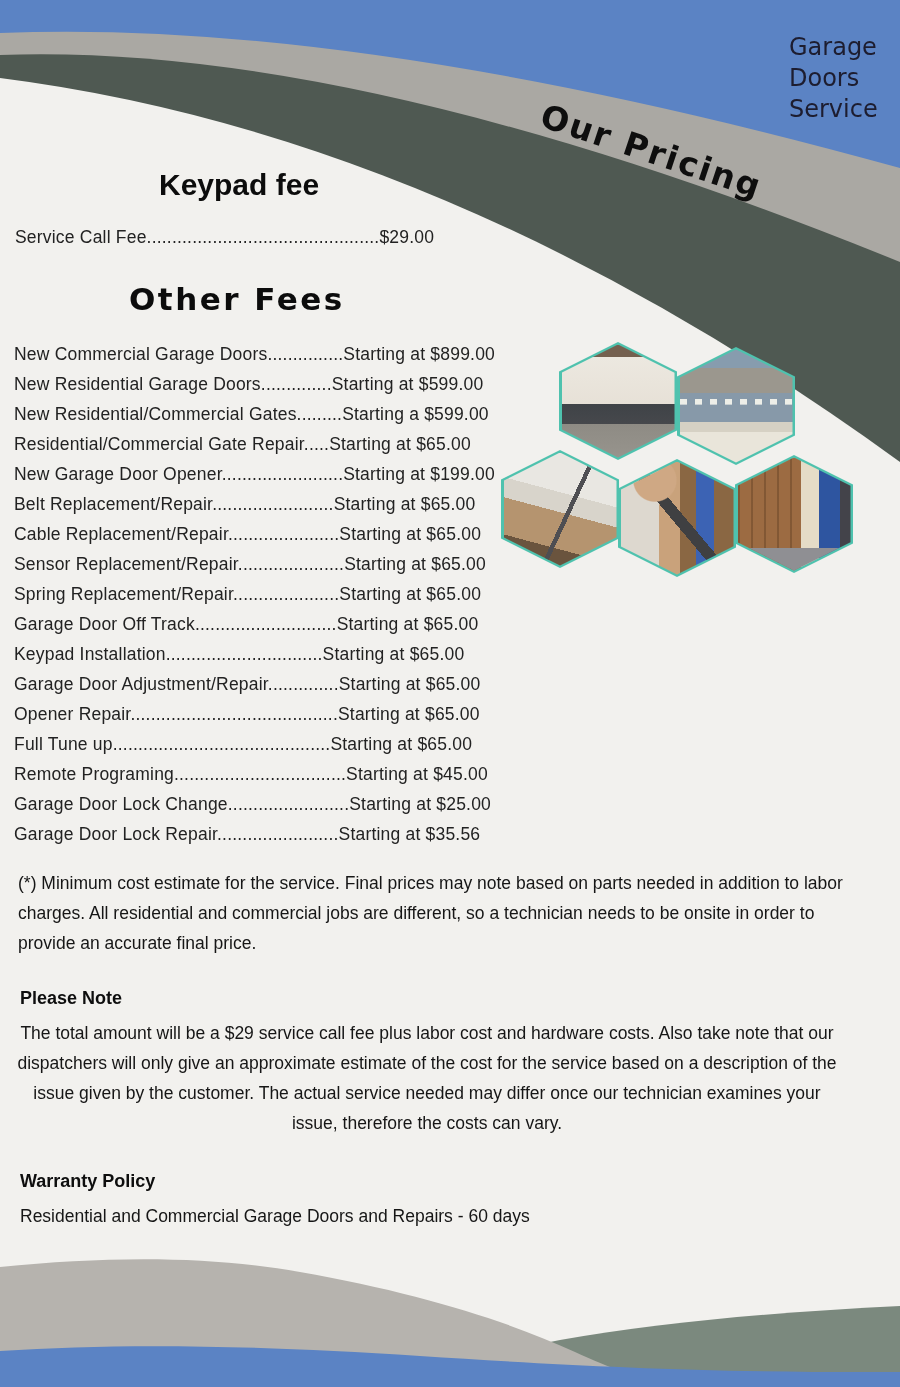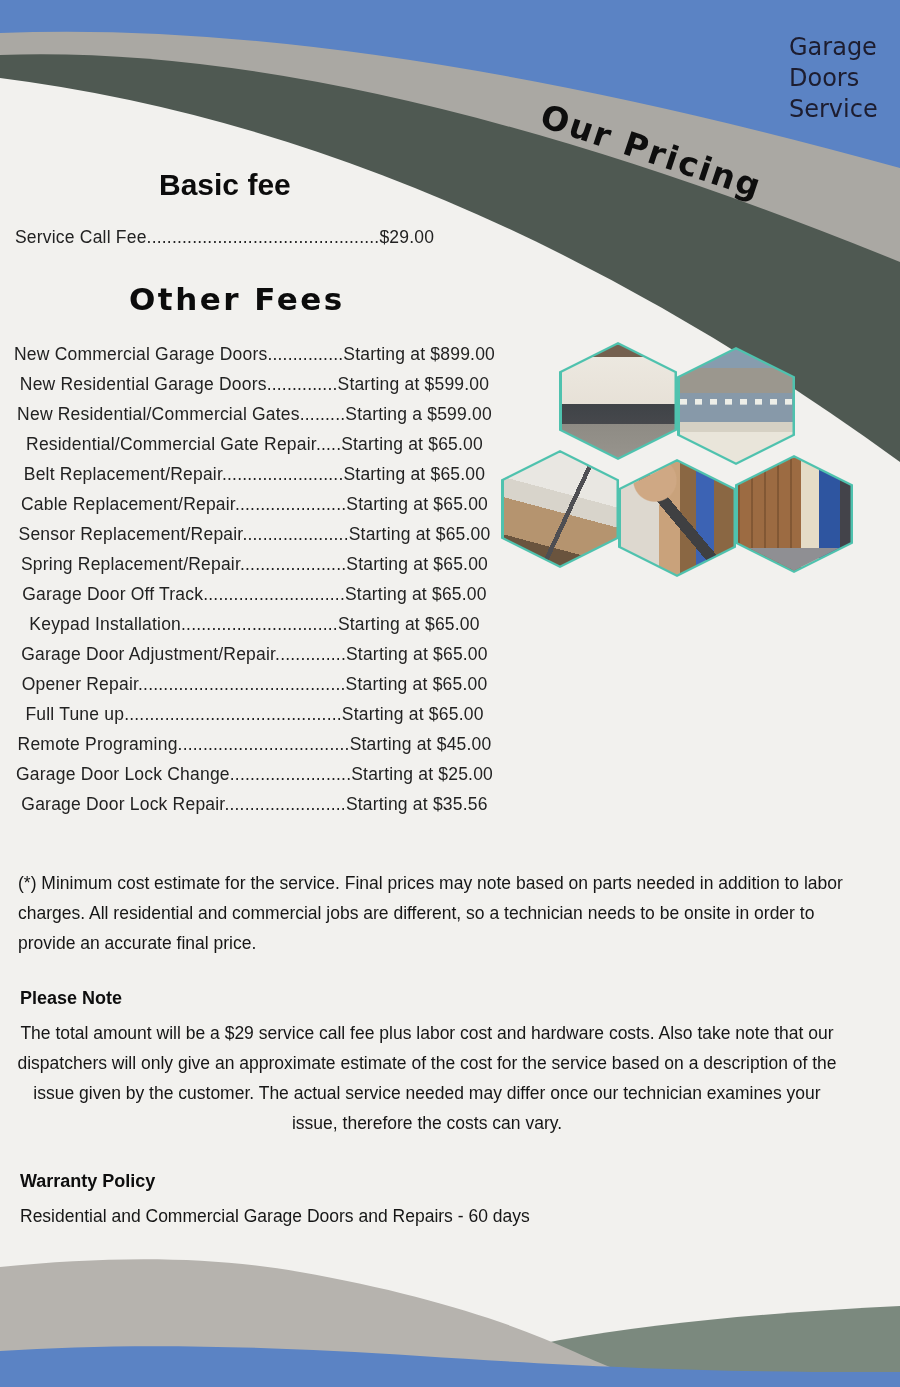--- a/index.html
+++ b/index.html
@@ -34,21 +34,21 @@
     font-family:"Liberation Sans", sans-serif;letter-spacing:0px;
   }
   .basic-line{
     left:15px;top:227px;font-size:17.5px;color:#222;white-space:nowrap;letter-spacing:0.2px;
   }
   .h-other{
     left:129px;top:281px;
     font-size:31px;font-weight:700;color:#0c0c0c;letter-spacing:2.5px;
     font-family:"DejaVu Sans", sans-serif;
   }
-  .fee-list{left:14px;top:339px;text-align:center;}
+  .fee-list{left:14px;top:339px;}
   .fee-line{
     height:30px;line-height:30px;font-size:17.5px;color:#222;
     white-space:nowrap;letter-spacing:0.2px;
   }
 
   .para{
     font-size:17.5px;line-height:30px;color:#161616;
   }
   .disclaimer{left:18px;top:868px;width:830px;}
   .note-head{left:20px;top:988px;font-size:18px;font-weight:700;color:#0e0e0e;}
@@ -105,29 +105,30 @@
   </svg>
 
   <div class="layer brand">
     <div>Garage</div>
     <div>Doors</div>
     <div>Service</div>
   </div>
 
   <div class="layer ribbon-title">Our Pricing</div>
 
-  <div class="layer h-basic">Basic fee</div>
+  <div class="layer h-basic">Keypad fee</div>
   <div class="layer basic-line">Service Call Fee..............................................$29.00</div>
 
   <div class="layer h-other">Other Fees</div>
   <div class="layer fee-list">
     <div class="fee-line">New Commercial Garage Doors...............Starting at $899.00</div>
     <div class="fee-line">New Residential Garage Doors..............Starting at $599.00</div>
     <div class="fee-line">New Residential/Commercial Gates.........Starting a $599.00</div>
     <div class="fee-line">Residential/Commercial Gate Repair.....Starting at $65.00</div>
+    <div class="fee-line">New Garage Door Opener........................Starting at $199.00</div>
     <div class="fee-line">Belt Replacement/Repair........................Starting at $65.00</div>
     <div class="fee-line">Cable Replacement/Repair......................Starting at $65.00</div>
     <div class="fee-line">Sensor Replacement/Repair.....................Starting at $65.00</div>
     <div class="fee-line">Spring Replacement/Repair.....................Starting at $65.00</div>
     <div class="fee-line">Garage Door Off Track............................Starting at $65.00</div>
     <div class="fee-line">Keypad Installation...............................Starting at $65.00</div>
     <div class="fee-line">Garage Door Adjustment/Repair..............Starting at $65.00</div>
     <div class="fee-line">Opener Repair.........................................Starting at $65.00</div>
     <div class="fee-line">Full Tune up...........................................Starting at $65.00</div>
     <div class="fee-line">Remote Programing..................................Starting at $45.00</div>

